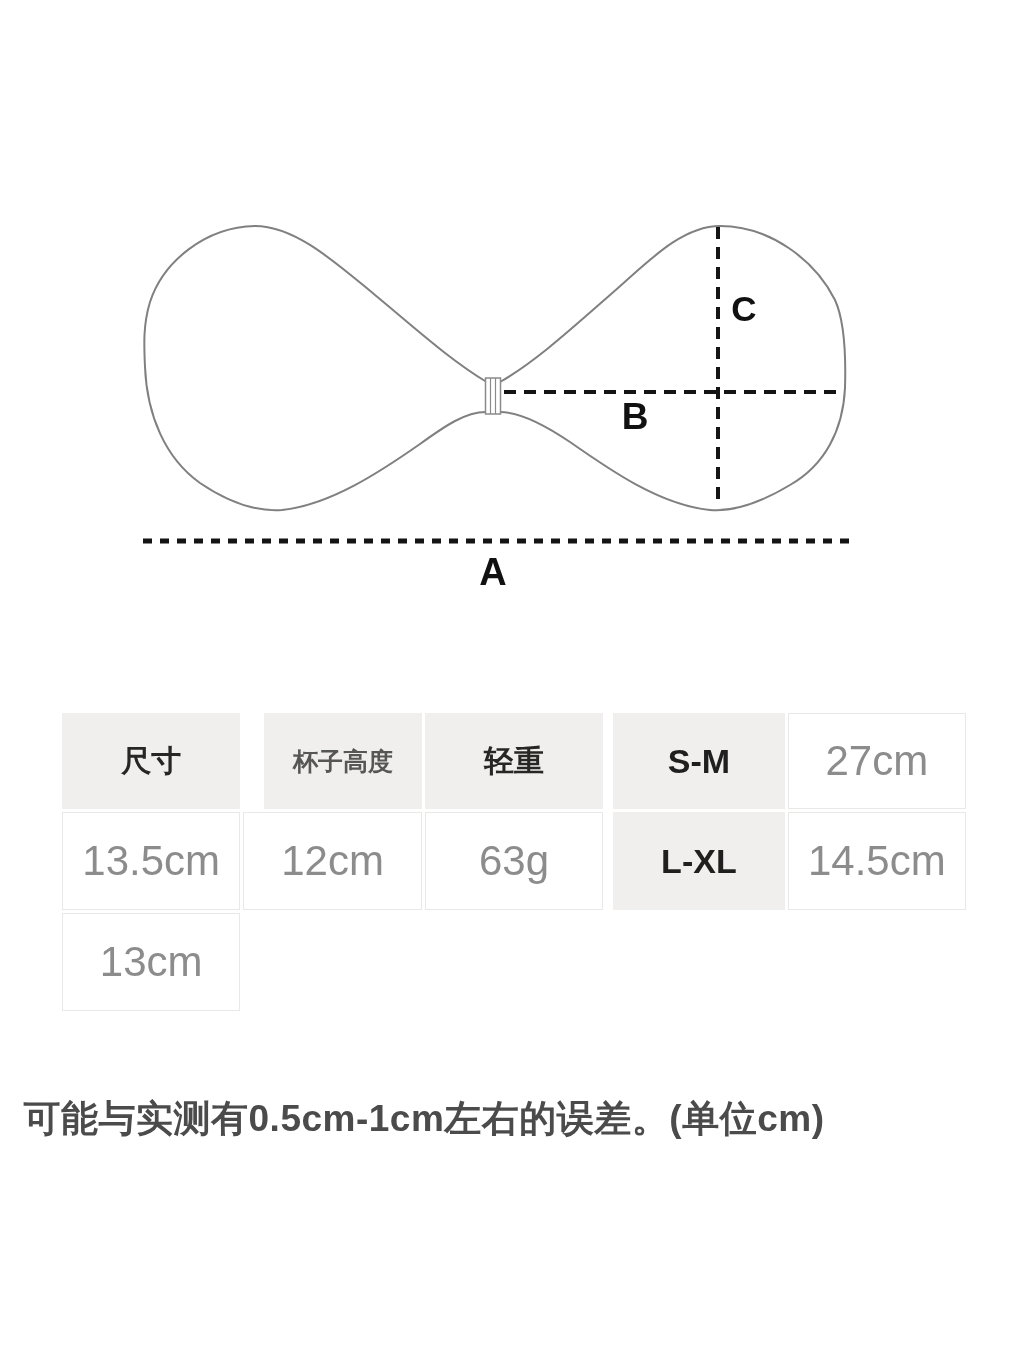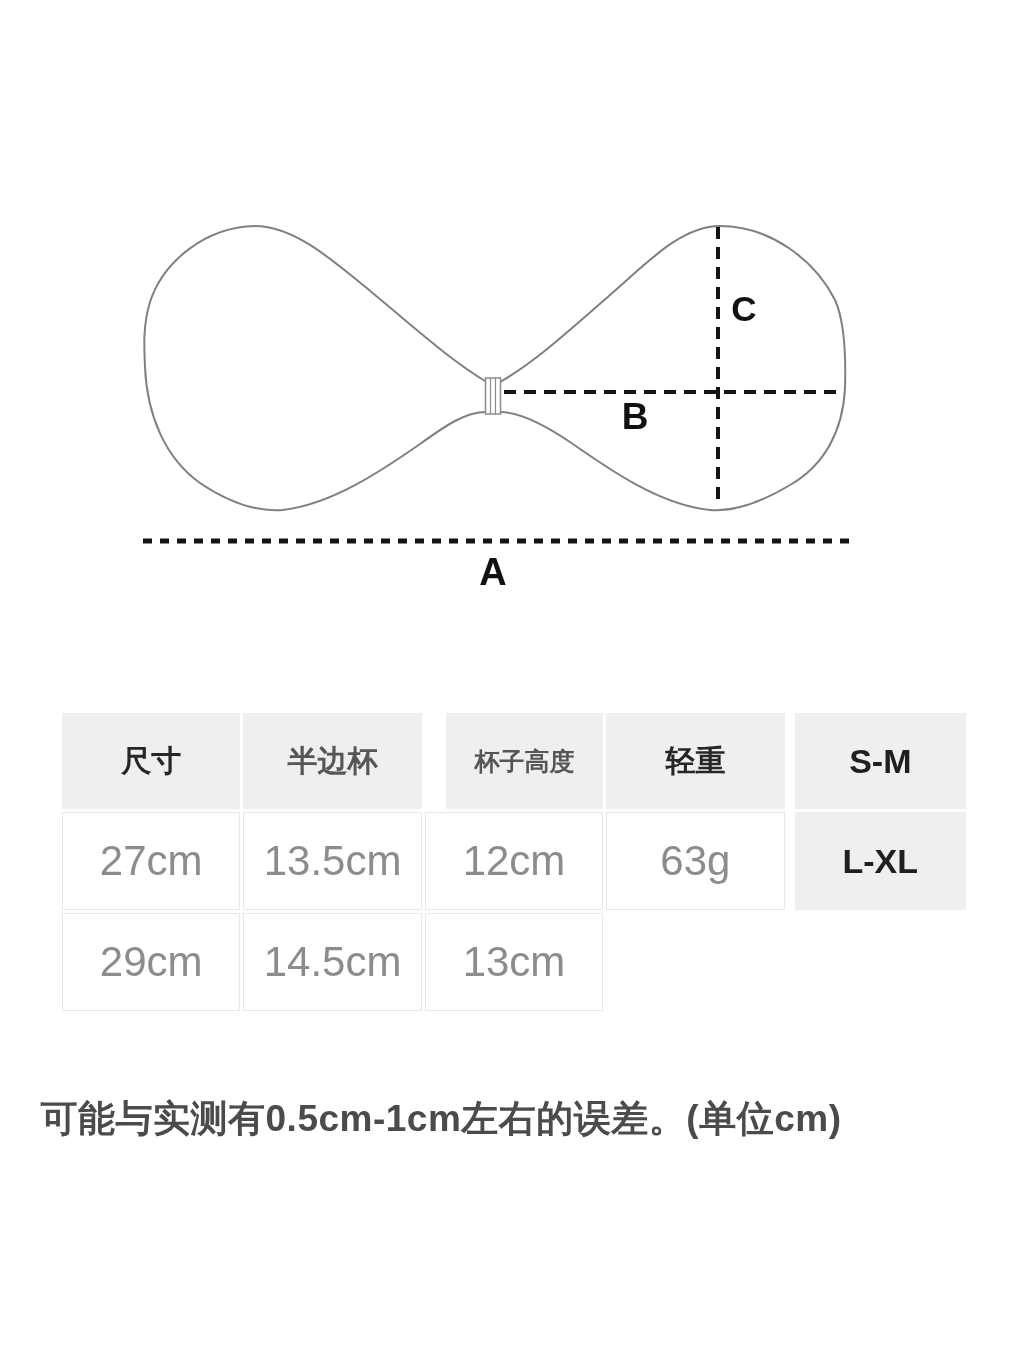--- a/index.html
+++ b/index.html
@@ -31,21 +31,21 @@
   .cell.rowhead{
     background:#f0efed;color:#1f1f1f;font-weight:600;font-size:34px;margin-left:7px;
   }
   .cell.val{
     background:#ffffff;border:1px solid #e9e8e6;
     color:#8c8c8c;font-size:42px;font-weight:400;
   }
 
   
   .note{
-    position:absolute;left:17px;top:1094px;width:848px;
+    position:absolute;left:0;top:1094px;width:848px;
     text-align:center;font-size:37px;font-weight:700;color:#4b4b4b;
     letter-spacing:0.5px;
   }
 </style>
 </head>
 <body>
 
 <div class="page">
 
   <svg class="diagram-svg" viewBox="0 0 1024 440" xmlns="http://www.w3.org/2000/svg">
@@ -81,31 +81,29 @@
     <line x1="143" y1="361" x2="850" y2="361" stroke="#141414" stroke-width="5" stroke-dasharray="9 8"></line>
 
     <text x="493" y="405" text-anchor="middle" font-size="38" font-weight="bold" fill="#111111">A</text>
     <text x="635" y="249" text-anchor="middle" font-size="37" font-weight="bold" fill="#111111">B</text>
     <text x="744" y="141" text-anchor="middle" font-size="35" font-weight="bold" fill="#111111">C</text>
   </svg>
 
   <div class="size-table">
 
     <div class="cell head">尺寸</div>
-    <div class="cell head subtle">半边杯</div>
     <div class="cell head subtle small">杯子高度</div>
     <div class="cell head">轻重</div>
 
     <div class="cell rowhead">S-M</div>
     <div class="cell val">27cm</div>
     <div class="cell val">13.5cm</div>
     <div class="cell val">12cm</div>
     <div class="cell val">63g</div>
 
     <div class="cell rowhead">L-XL</div>
-    <div class="cell val">29cm</div>
     <div class="cell val">14.5cm</div>
     <div class="cell val">13cm</div>
   </div>
 
   <div class="note">可能与实测有0.5cm-1cm左右的误差。(单位cm)</div>
 
 </div>
 
 </body></html>

